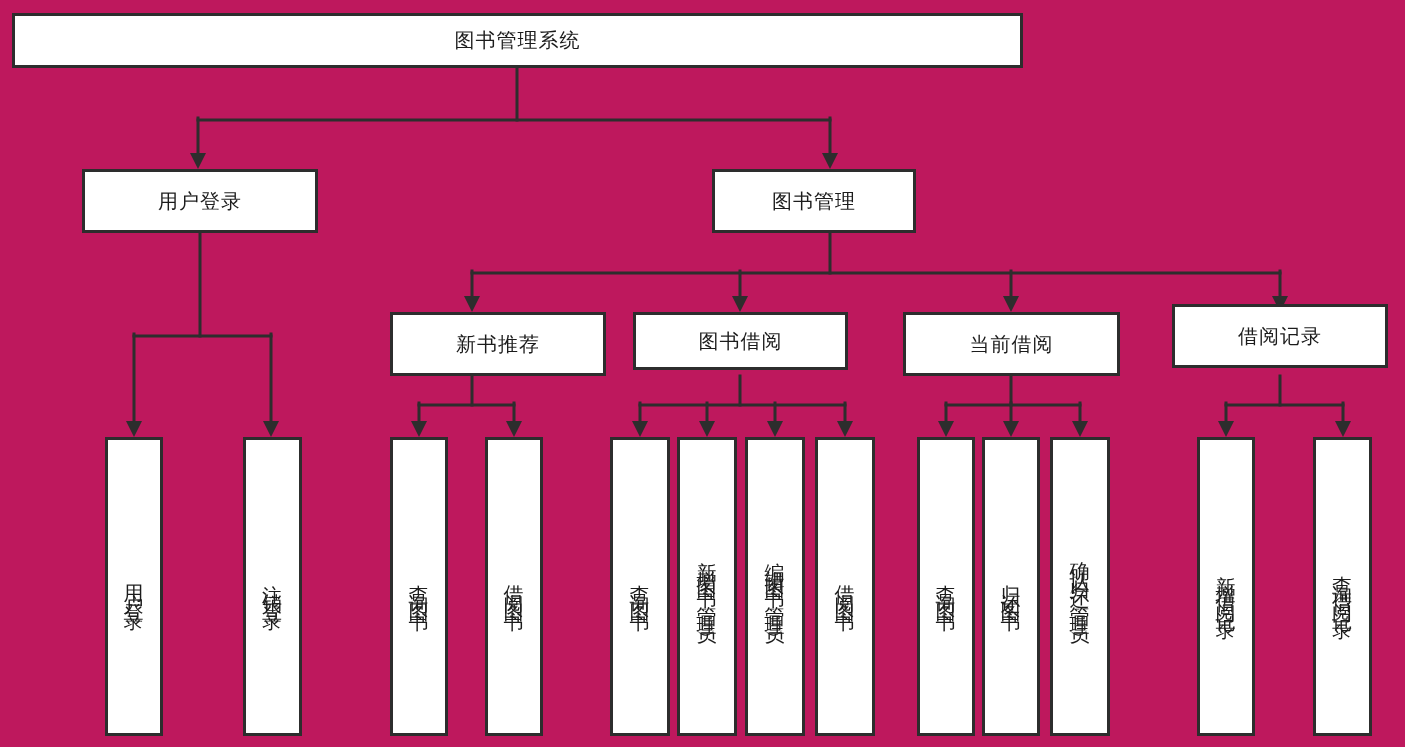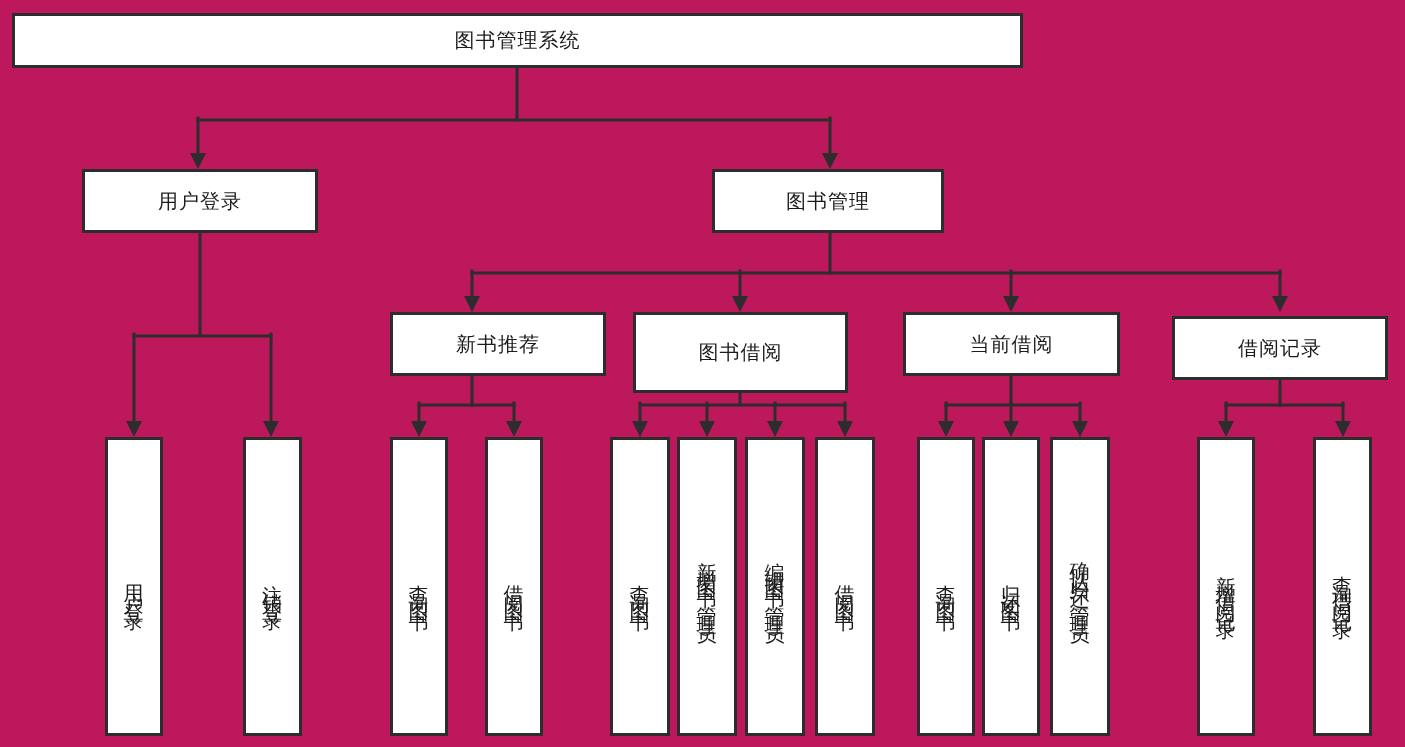--- a/index.html
+++ b/index.html
@@ -38,25 +38,25 @@
   .leaf span {
     writing-mode: vertical-rl;
     text-orientation: mixed;
     letter-spacing: 9px;
     line-height: 1;
     white-space: nowrap;
   }
   
   #n-root  { left: 12px;   top: 13px;  width: 1011px; height: 55px; }
   #n-ul    { left: 82px;   top: 169px; width: 236px;  height: 64px; }
-  #n-bm    { left: 712px;  top: 169px; width: 232px;  height: 64px; }
+  #n-bm    { left: 712px;  top: 169px; width: 204px;  height: 64px; }
   #n-nb    { left: 364px;  top: 312px; width: 216px;  height: 64px; margin-left: 26px; }
-  #n-bb    { left: 633px;  top: 312px; width: 215px;  height: 81px; }
+  #n-bb    { left: 633px;  top: 312px; width: 215px;  height: 58px; }
   #n-cb    { left: 903px;  top: 312px; width: 217px;  height: 64px; }
-  #n-br    { left: 1172px; top: 316px; width: 216px;  height: 64px; }
+  #n-br    { left: 1172px; top: 304px; width: 216px;  height: 64px; }
   
   .leaf { top: 437px; height: 299px; }
   #l-ul1 { left: 105px;  width: 58px; }
   #l-ul2 { left: 243px;  width: 59px; }
   #l-nb1 { left: 390px;  width: 58px; }
   #l-nb2 { left: 485px;  width: 58px; }
   #l-bb1 { left: 610px;  width: 60px; }
   #l-bb2 { left: 677px;  width: 60px; }
   #l-bb3 { left: 745px;  width: 60px; }
   #l-bb4 { left: 815px;  width: 60px; }

